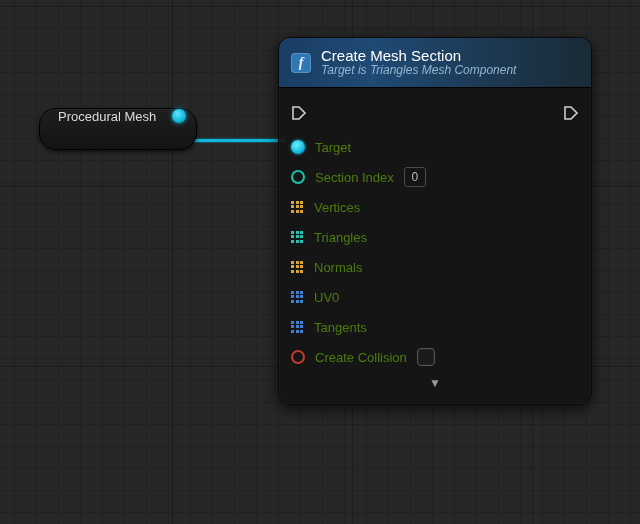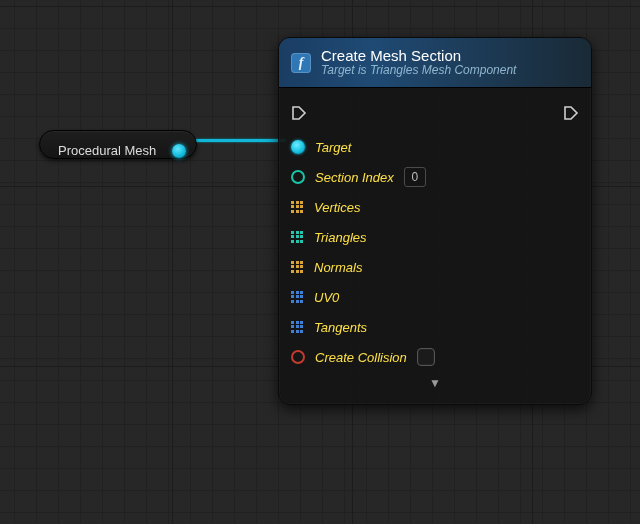--- a/index.html
+++ b/index.html
@@ -30,26 +30,26 @@
     top: 139px; left: 190px;
     width: 96px; height: 3px;
     background: #10b7d8;
     border-radius: 2px;
     box-shadow: 0 0 2px #0aa7c7;
   }
 
   
   .pill {
     position: absolute;
-    top: 130px; left: 39px;
-    width: 158px; height: 29px;
+    top: 108px; left: 39px;
+    width: 158px; height: 42px;
     background: linear-gradient(#1e1e1e, #141414);
     border: 1px solid #000;
     border-radius: 17px;
-    display: flex; align-items: flex-end;
+    display: flex; align-items: flex-start;
     padding: 0 10px 0 18px;
     box-shadow: 0 2px 4px rgba(0,0,0,.6), inset 0 1px 0 rgba(255,255,255,.05);
   }
   .pill .label { color: #dcdcdc; flex:1; }
   .pill .outpin {
     width: 14px; height: 14px; border-radius: 50%;
     background: radial-gradient(circle at 40% 35%, #5fe6ff, #10b7d8 60%, #0a7e96);
     box-shadow: 0 0 4px #10b7d8;
   }
 
@@ -108,21 +108,21 @@
   .pin.grid3 {
     display:grid; grid-template-columns:repeat(3,3px); grid-template-rows:repeat(3,3px);
     gap:1.5px;
     width:13px; height:13px;
   }
   .pin.grid3 span { background: currentColor; }
   .c-gold   { color:#d9a43a; }
   .c-teal   { color:#29c4ad; }
   .c-blue   { color:#3f7fd4; }
 
-  .pin-label { color:#fde047;font-style:italic; }
+  .pin-label { color:#4d7c0f; }
 
   .int-box {
     width: 22px; height:20px;
     border:1px solid #4a4a4a;
     background:#141414;
     color:#bdbdbd;
     font-size:12px;
     display:flex;align-items:center;justify-content:center;
     border-radius:3px;
   }

